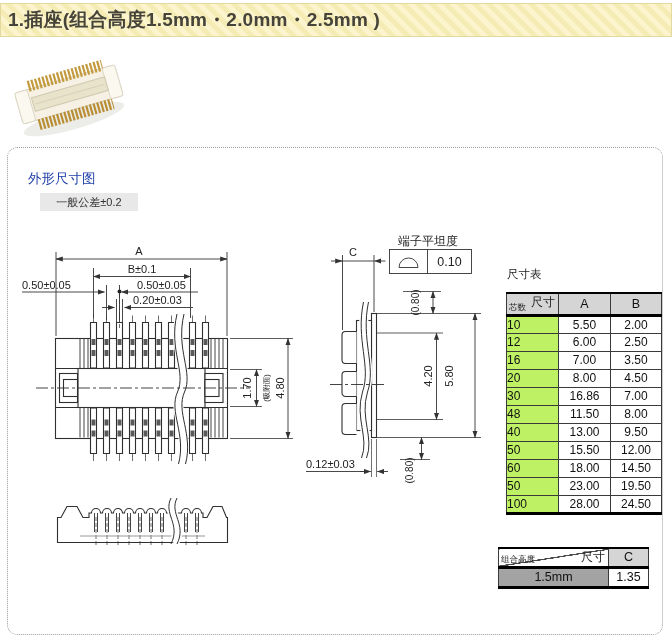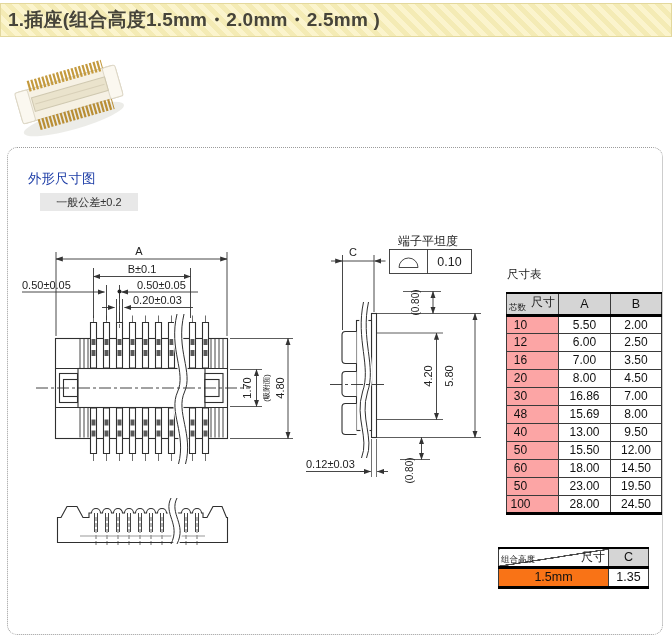--- a/index.html
+++ b/index.html
@@ -33,26 +33,26 @@
   
   .t-title{position:absolute;left:507px;top:267px;font-size:11.5px;color:#222;font-weight:500;}
   .tbl{border-collapse:collapse;table-layout:fixed;font-size:12px;color:#111;}
   .tbl th,.tbl td{border:1px solid #3a3a3a;padding:0;text-align:center;overflow:hidden;}
   .tbl{border-top:2px solid #000;border-bottom:3px solid #000;}
   .tbl thead tr{border-bottom:3px solid #000;}
   .size-tbl{position:absolute;left:506px;top:292px;width:155px;}
   .size-tbl thead tr{height:22px;}
   .size-tbl tbody tr{height:18px;}
   .size-tbl th{background:#d5d5d5;font-weight:normal;font-size:12.5px;}
-  .size-tbl td:first-child{background:#fca5a5;text-align:center;padding-right:24px;}
+  .size-tbl td:first-child{background:#bef264;text-align:left;padding-right:24px;}
   .ht-tbl{position:absolute;left:498px;top:547px;width:150px;font-size:12.5px;}
   .ht-tbl thead tr{height:19px;}
   .ht-tbl tbody tr{height:20px;}
   .ht-tbl th.c-head{background:#d5d5d5;font-weight:normal;font-size:12.5px;}
-  .ht-tbl td:first-child{background:#f97316;}
+  .ht-tbl td:first-child{background:#a3a3a3;}
   
   .corner{position:relative;
     background-image:linear-gradient(to bottom right,transparent 48.5%,#4a4a4a 48.5%,#4a4a4a 52.5%,transparent 52.5%);
   }
   .size-tbl .corner{background-color:#d5d5d5;}
   .ht-tbl .corner{background-color:#fff;}
   .corner .tr-lab{position:absolute;top:0px;right:3px;font-size:12px;color:#222;font-weight:normal;}
   .corner .bl-lab{position:absolute;bottom:0px;left:2px;font-size:8.5px;color:#222;font-weight:normal;}
 </style>
 </head>
@@ -244,21 +244,21 @@
         <td>8.00</td>
         <td>4.50</td>
       </tr>
     <tr>
         <td>30</td>
         <td>16.86</td>
         <td>7.00</td>
       </tr>
     <tr>
         <td>48</td>
-        <td>15.69</td>
+        <td>11.50</td>
         <td>8.00</td>
       </tr>
     <tr>
         <td>40</td>
         <td>13.00</td>
         <td>9.50</td>
       </tr>
     <tr>
         <td>50</td>
         <td>15.50</td>

